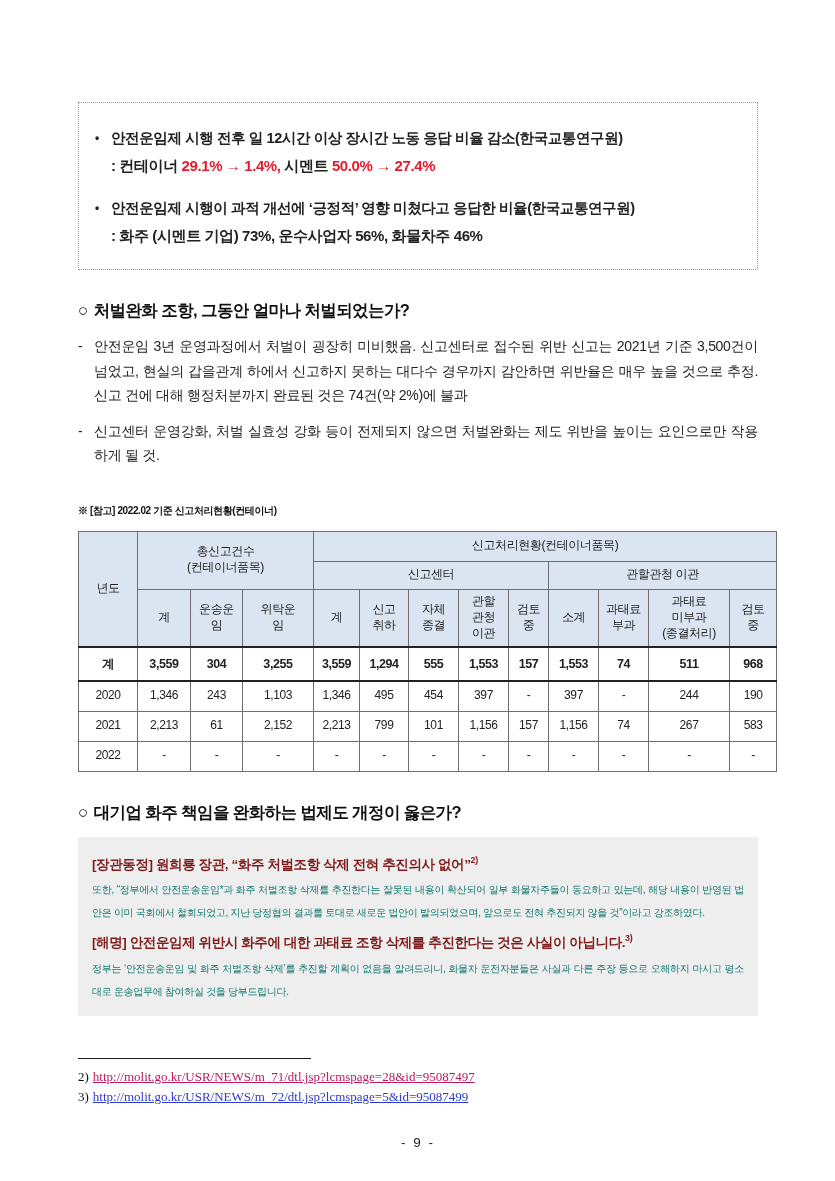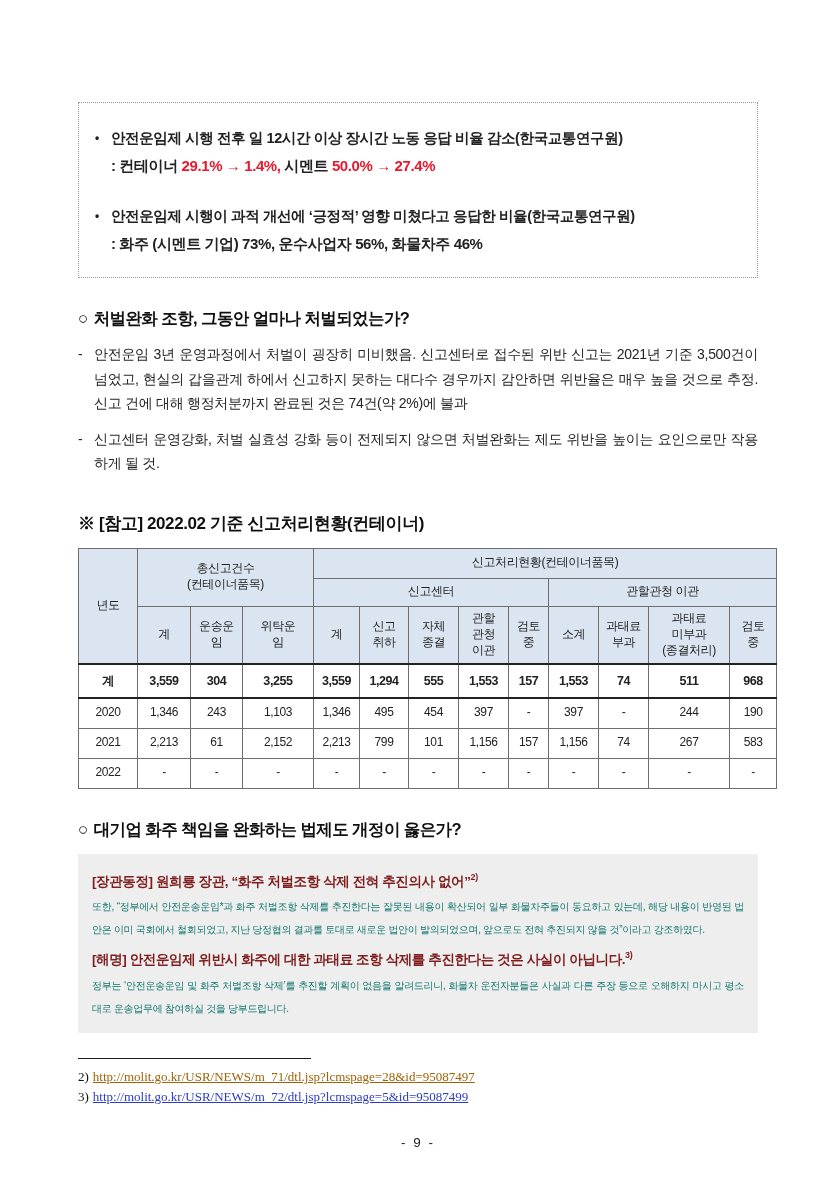--- a/index.html
+++ b/index.html
@@ -6,38 +6,38 @@
   html,body { background:#ffffff; }
   body {
     width:835px; height:1181px; position:relative;
     font-family:"Liberation Sans", sans-serif;
     color:#1f1f1f; overflow:hidden;
   }
   .content { position:absolute; left:78px; top:0; width:680px; }
 
   
   .info-box { margin-top:102px; border:1.5px dotted #9a9a9a; padding:22px 18px 20px 16px; }
-  .info-item + .info-item { margin-top:24px; }
+  .info-item + .info-item { margin-top:16px; }
   .ib-title { font-weight:700; font-size:14.5px; line-height:27px; letter-spacing:-0.4px; color:#222; }
   .ib-bullet { display:inline-block; width:16px; font-size:12px; vertical-align:1px; }
   .ib-detail { font-weight:700; font-size:15px; line-height:27px; letter-spacing:-0.4px; padding-left:16px; color:#222; }
   .red { color:var(--red); }
 
   
   .sec-heading { margin-top:28px; font-size:16.5px; font-weight:700; color:#101010; letter-spacing:-0.6px; line-height:24px; }
   .sec-heading .circle { font-weight:400; margin-right:6px; font-size:17px; }
 
   
   .paras { margin-top:3px; }
   .para { margin-top:11px; display:flex; font-size:14px; line-height:24.5px; letter-spacing:-0.3px; color:#242424; }
   .para .marker { flex:0 0 16px; }
   .para .ptext { flex:1 1 auto; text-align:justify; }
 
   
-  .caption { margin-top:36px; font-weight:700; font-size:17px; letter-spacing:-0.4px; color:#101010; }
+  .caption { margin-top:36px; font-weight:700; font-size:10px; letter-spacing:-0.4px; color:#101010; }
   table.report { margin-top:13px; width:680px; border-collapse:collapse; table-layout:fixed; border:1.5px solid #2e2e2e; }
   table.report th, table.report td {
     border:1px solid #6e6e6e; text-align:center; vertical-align:middle;
     font-size:12px; font-weight:400; color:#222; padding:2px 1px;
     white-space:pre-line; word-break:keep-all; line-height:1.3; letter-spacing:-0.4px;
   }
   thead th { background:var(--thbg); }
   tr.h1 th { height:30px; }
   tr.h2 th { height:28px; }
   tr.h3 th { height:58px; }
@@ -217,17 +217,17 @@
     <div class="gb-head"><span>[장관동정] 원희룡 장관, “화주 처벌조항 삭제 전혀 추진의사 없어”</span><sup>2)</sup></div>
     <div class="gb-para">또한, “정부에서 안전운송운임*과 화주 처벌조항 삭제를 추진한다는 잘못된 내용이 확산되어 일부 화물차주들이 동요하고 있는데, 해당 내용이 반영된 법안은 이미 국회에서 철회되었고, 지난 당정협의 결과를 토대로 새로운 법안이 발의되었으며, 앞으로도 전혀 추진되지 않을 것”이라고 강조하였다.</div>
     <div class="gb-head"><span>[해명] 안전운임제 위반시 화주에 대한 과태료 조항 삭제를 추진한다는 것은 사실이 아닙니다.</span><sup>3)</sup></div>
     <div class="gb-para">정부는 ‘안전운송운임 및 화주 처벌조항 삭제’를 추진할 계획이 없음을 알려드리니, 화물차 운전자분들은 사실과 다른 주장 등으로 오해하지 마시고 평소대로 운송업무에 참여하실 것을 당부드립니다.</div>
   </div>
 </div>
 
 <div class="footer">
   <div class="fn-divider"></div>
   <div>
-      <div class="fn-line"><span class="fn-num">2)</span><a class="fn-link" href="#" style="color: #a16207;">http://molit.go.kr/USR/NEWS/m_71/dtl.jsp?lcmspage=28&amp;id=95087497</a></div>
+      <div class="fn-line"><span class="fn-num">2)</span><a class="fn-link" href="#" style="color: #be185d;">http://molit.go.kr/USR/NEWS/m_71/dtl.jsp?lcmspage=28&amp;id=95087497</a></div>
       <div class="fn-line"><span class="fn-num">3)</span><a class="fn-link" href="#" style="color: rgb(43, 59, 200);">http://molit.go.kr/USR/NEWS/m_72/dtl.jsp?lcmspage=5&amp;id=95087499</a></div>
     </div>
   <div class="page-num">- 9 -</div>
 </div>
 
 </body></html>

